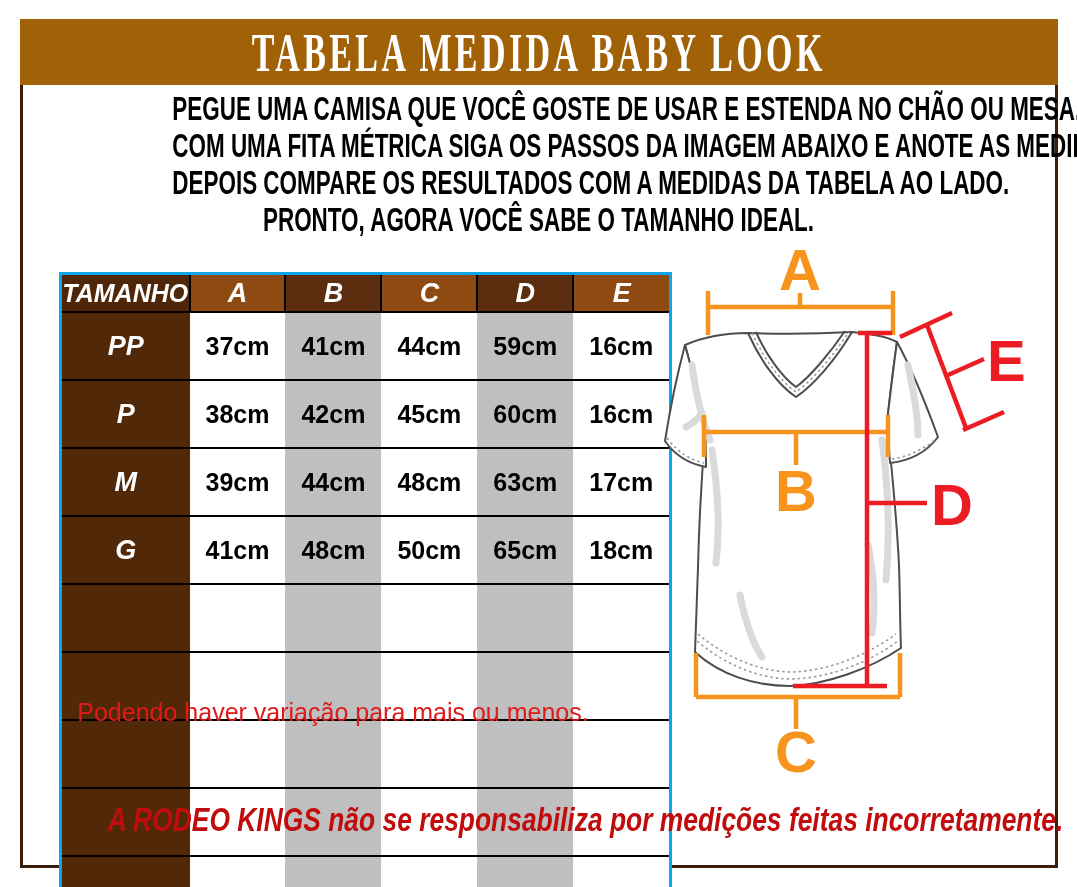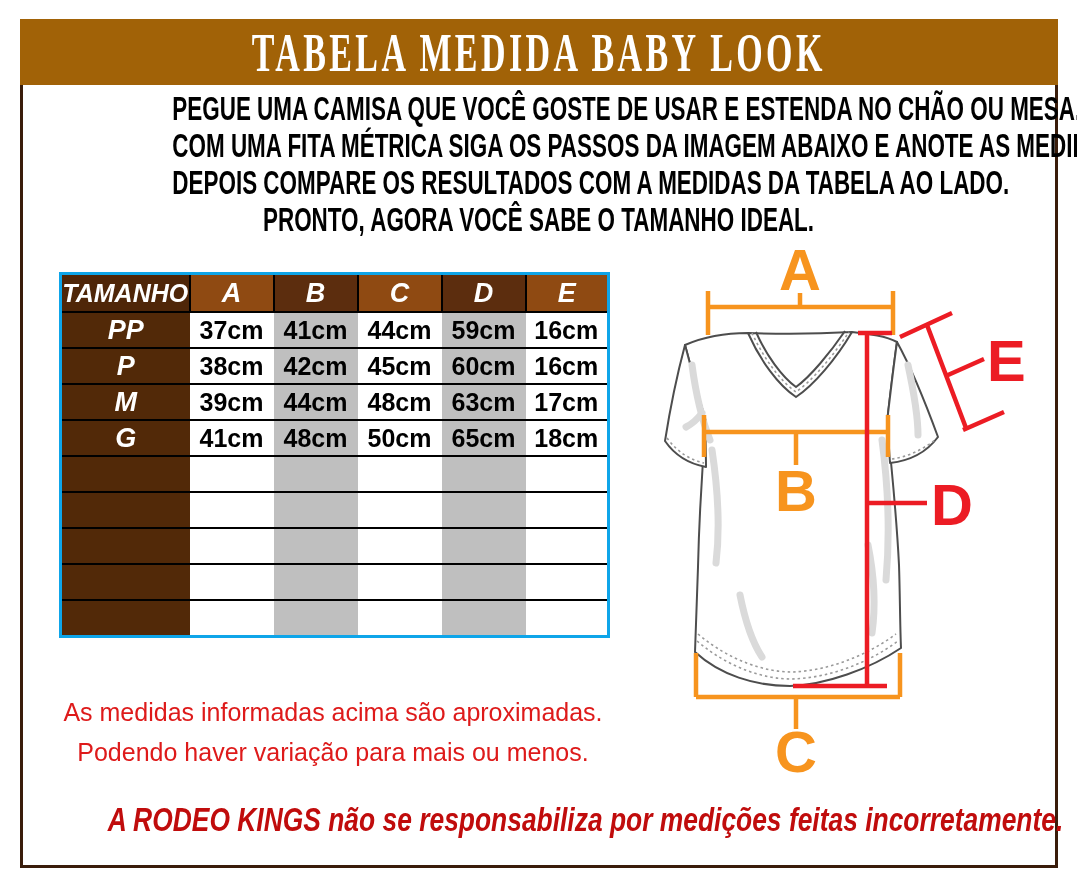--- a/index.html
+++ b/index.html
@@ -15,21 +15,21 @@
   .instructions{position:absolute;left:0;top:90px;width:1077px;text-align:center;color:#000;}
   .instr-line{font-weight:bold;font-size:33px;line-height:37px;white-space:nowrap;
               transform:scaleX(0.68);transform-origin:50% 50%;}
   table.size-table{position:absolute;left:59px;top:272px;border-collapse:collapse;
                    table-layout:fixed;border:3px solid #0ea5e9;}
   .size-table th{height:36px;color:#fff;font-style:italic;font-weight:bold;font-size:27px;
                  text-align:center;border:2px solid #000;background:#8F4A12;padding:0;}
   .size-table th.dark{background:#5C2D0E;}
   .size-table th.labelcol{background:#4F2608;font-size:25px;}
   .size-table td{height:34px;text-align:center;font-weight:bold;font-size:25px;color:#000;
-                 border-top:2px solid #000;border-bottom:2px solid #000;padding:0;background:#fff;}
+                 border-top:2px solid #000;border-bottom:2px solid #000;padding:16px;background:#fff;}
   .size-table td.rowlabel{background:#522908;color:#fff;font-style:italic;font-size:27px;}
   .size-table td.stripe{background:#BFBFBF;}
   .note{position:absolute;left:59px;top:692px;width:548px;text-align:center;
         color:#DE1A1A;font-size:25px;line-height:40px;}
   .disclaimer{position:absolute;left:0;top:801px;width:1077px;text-align:center;
               color:#C00C0C;font-weight:bold;font-style:italic;font-size:33px;
               white-space:nowrap;transform:scaleX(0.8);transform-origin:50% 50%;}
   .diagram{position:absolute;left:630px;top:245px;}
   .dim-label{font-family:"Liberation Sans", sans-serif;font-weight:bold;font-size:58px;}
 </style>
@@ -139,21 +139,20 @@
           <td></td>
         <td class="stripe"></td>
           <td></td>
         <td class="stripe"></td>
           <td></td>
       </tr>
     </tbody>
   </table>
 
   <div class="note">
-    <div>As medidas informadas acima são aproximadas.</div>
     <div>Podendo haver variação para mais ou menos.</div>
   </div>
 
   <svg class="diagram" width="440" height="560" viewBox="0 0 440 560">
 
     <g stroke="#4d4d4d" stroke-width="2" fill="#ffffff" stroke-linejoin="round" stroke-linecap="round">
       <path d="M 55,100
         C 78,90 98,88 118,88 Q 170,90 222,87 C 240,89 256,91 267,97
         C 263,125 260,152 257,177 C 263,235 267,280 269,320 C 270,350 270,380 271,403
         C 240,424 195,440 160,441 C 125,441 90,430 65,407

